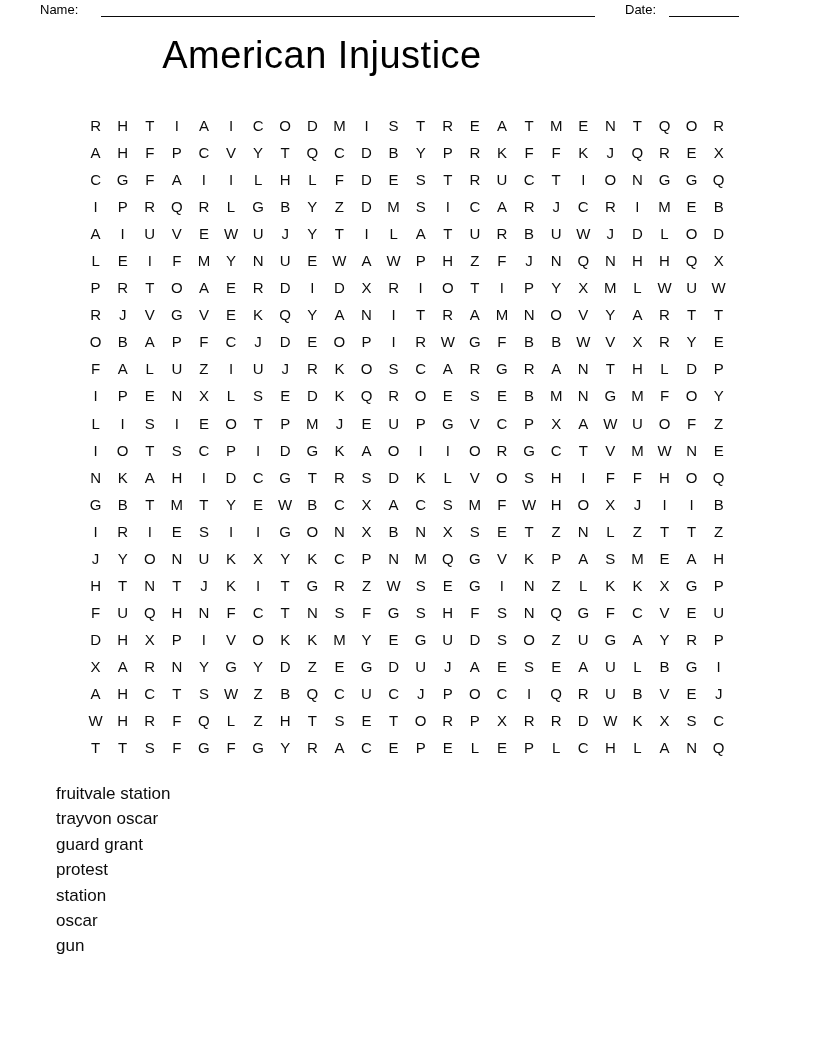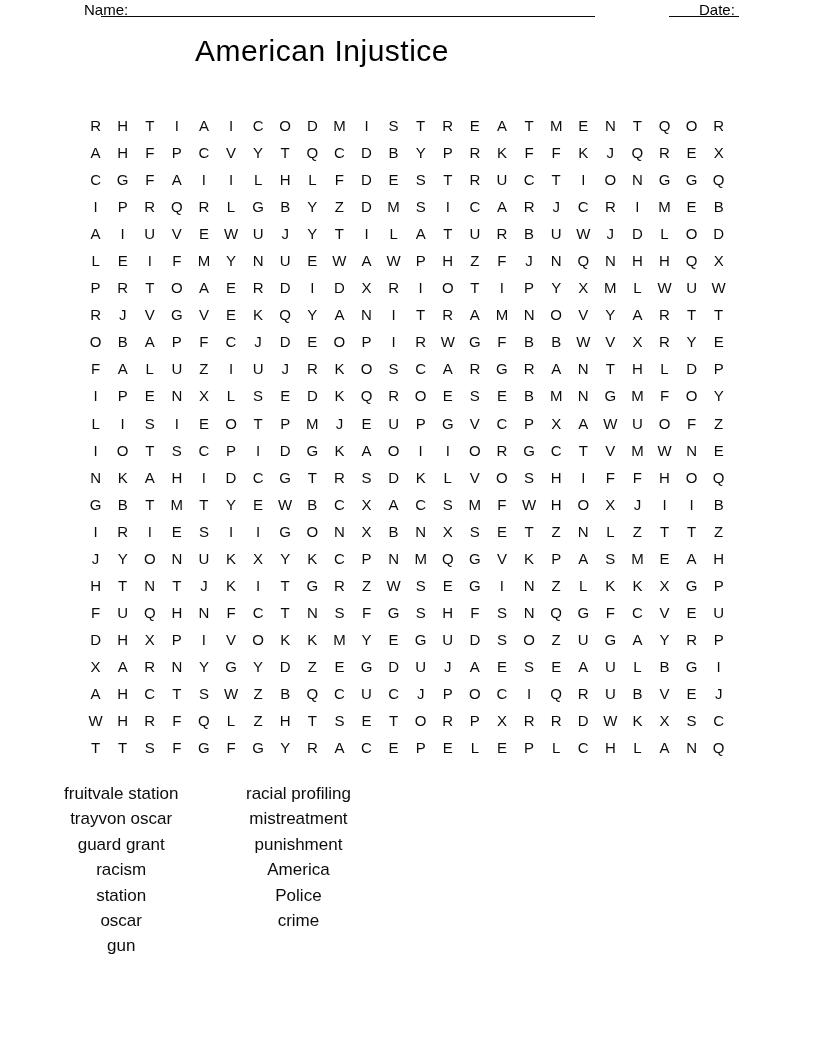--- a/index.html
+++ b/index.html
@@ -9,45 +9,44 @@
     background: #ffffff;
     color: #000000;
     font-family: "Liberation Sans", "DejaVu Sans", sans-serif;
     overflow: hidden;
   }
 
   
   .hdr-label {
     position: absolute;
     top: 1px;
-    font-size: 15px;
+    font-size: 13px;
     line-height: 18px;
     color: #000;
     white-space: nowrap;
-    margin-left: 44px;
   }
   #name-label { left: 40px; }
-  #date-label { left: 655px; }
+  #date-label { left: 625px; }
   .write-line {
     position: absolute;
     top: 16px;
     border-bottom: 1.5px solid #0a0a0a;
     height: 1px;
   }
   #name-line { left: 101px; width: 494px; }
   #date-line { left: 669px; width: 70px; }
 
   
   .title {
     position: absolute;
     top: 34px;
     left: 0;
     width: 644px;
     text-align: center;
-    font-size: 30px;
+    font-size: 38px;
     font-weight: 500;
     letter-spacing: 0.5px;
     color: #000;
   }
 
   
   .grid {
     position: absolute;
     left: 82px;
     top: 112px;
@@ -61,24 +60,23 @@
     justify-content: center;
     font-size: 15px;
     font-weight: 400;
     color: #0c0c0c;
   }
 
   
   .word-list {
     position: absolute;
     top: 781px;
-    left: 16px;
+    left: 8px;
     width: 792px;
     height: 200px;
-    text-align: center;
   }
   .word-col {
     position: absolute;
     top: 0;
   }
   .word-col:nth-child(1) { left: 48px;  }
   .word-col:nth-child(2) { left: 230px; }
   .word-col:nth-child(3) { left: 407px; }
   .word-col:nth-child(4) { left: 588px; }
   .word-item {
@@ -675,26 +673,18 @@
     <div class="cell">A</div>
     <div class="cell">N</div>
     <div class="cell">Q</div>
   </div>
 
 <div class="word-list">
     <div class="word-col">
       <div class="word-item">fruitvale station</div>
       <div class="word-item">trayvon oscar</div>
       <div class="word-item">guard grant</div>
-      <div class="word-item">racism</div>
+      <div class="word-item">protest</div>
       <div class="word-item">station</div>
       <div class="word-item">oscar</div>
       <div class="word-item">gun</div>
     </div>
-    <div class="word-col">
-      <div class="word-item">racial profiling</div>
-      <div class="word-item">mistreatment</div>
-      <div class="word-item">punishment</div>
-      <div class="word-item">America</div>
-      <div class="word-item">Police</div>
-      <div class="word-item">crime</div>
-    </div>
   </div>
 
 </body></html>

